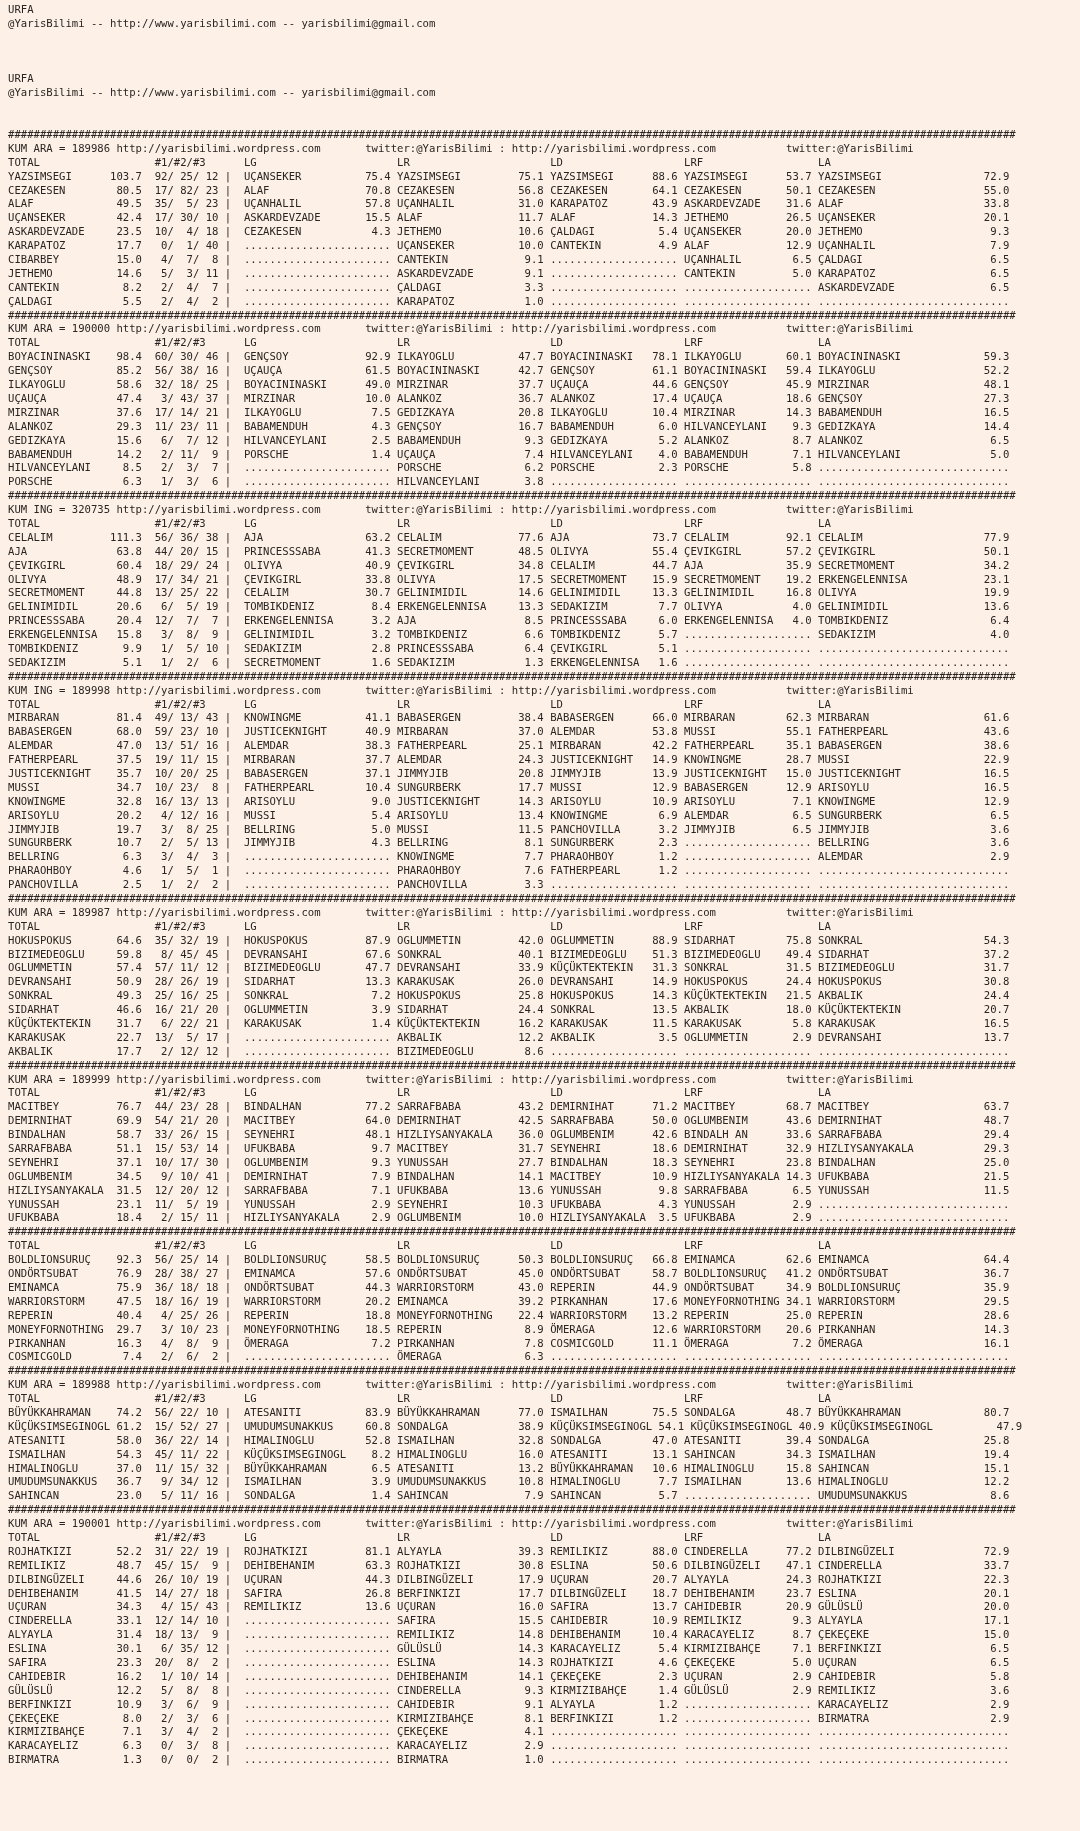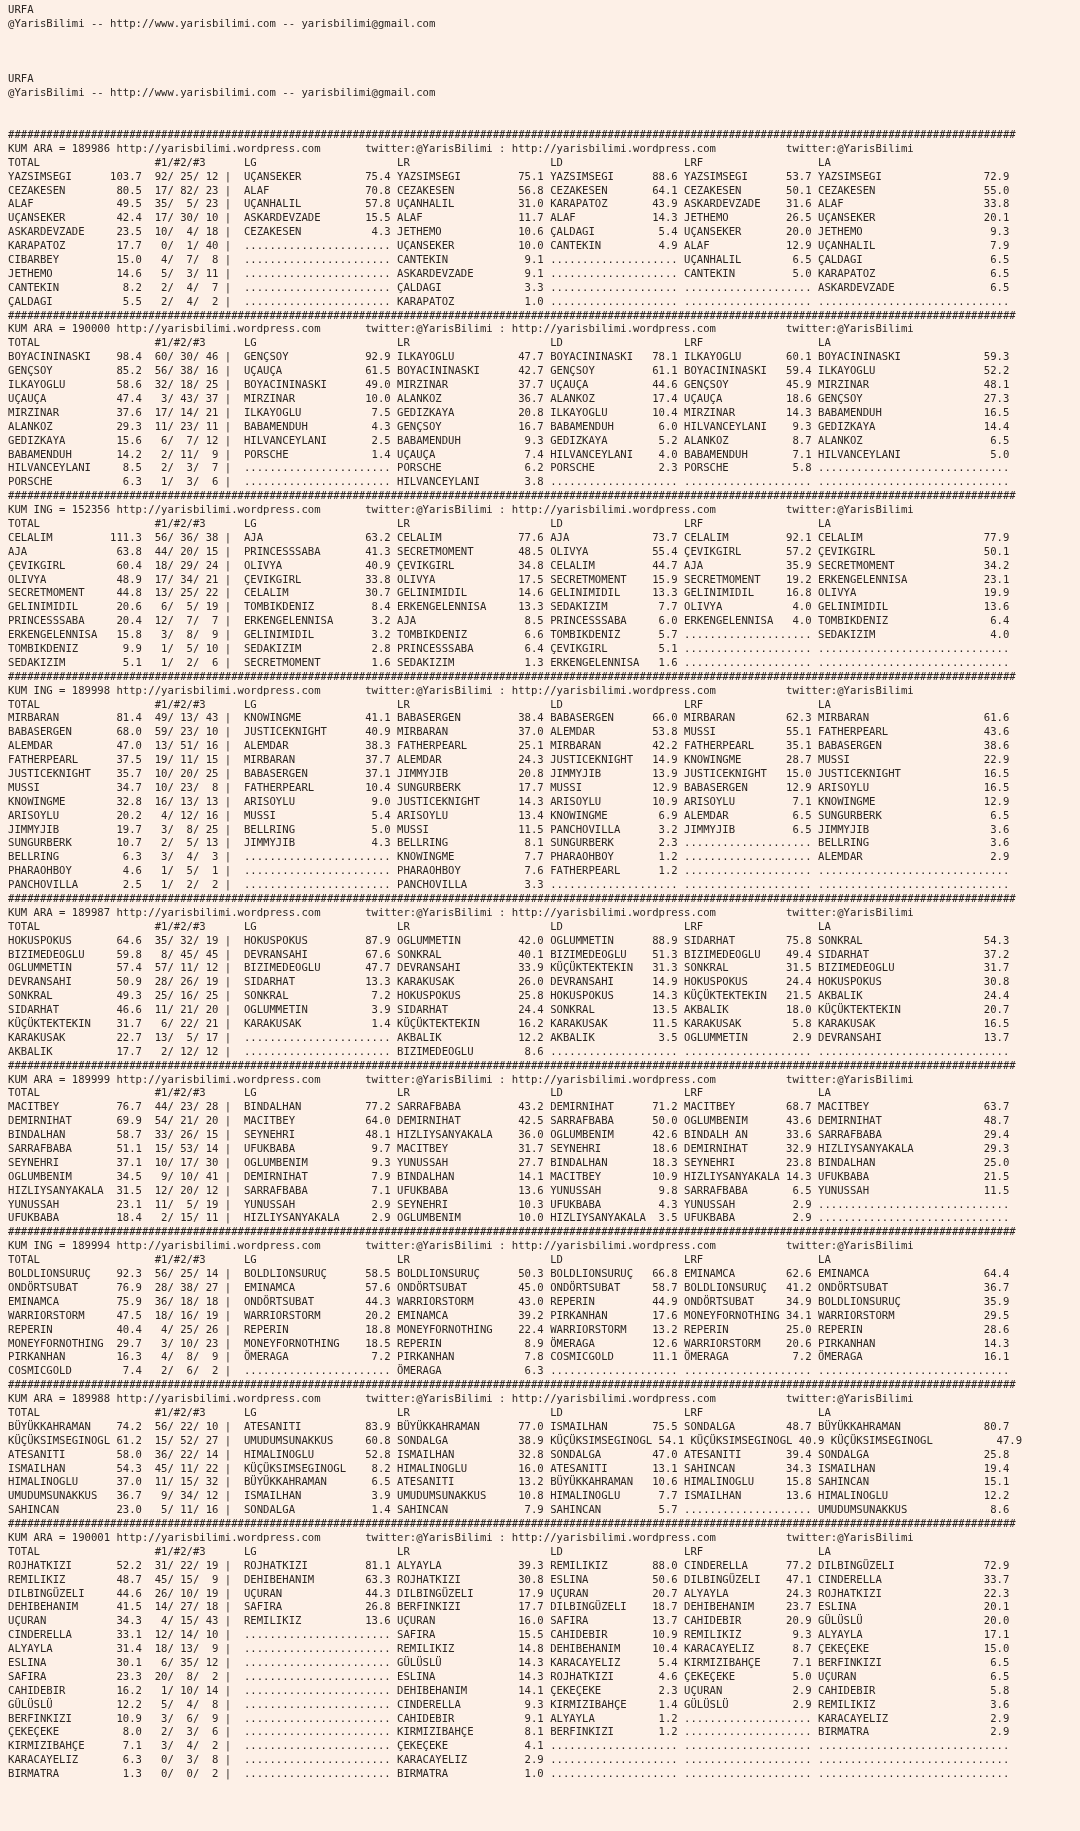--- a/index.html
+++ b/index.html
@@ -42,21 +42,21 @@
       <div class="ln">GENÇSOY          85.2  56/ 38/ 16 |  UÇAUÇA             61.5 BOYACININASKI      42.7 GENÇSOY         61.1 BOYACININASKI   59.4 ILKAYOGLU                 52.2</div>
       <div class="ln">ILKAYOGLU        58.6  32/ 18/ 25 |  BOYACININASKI      49.0 MIRZINAR           37.7 UÇAUÇA          44.6 GENÇSOY         45.9 MIRZINAR                  48.1</div>
       <div class="ln">UÇAUÇA           47.4   3/ 43/ 37 |  MIRZINAR           10.0 ALANKOZ            36.7 ALANKOZ         17.4 UÇAUÇA          18.6 GENÇSOY                   27.3</div>
       <div class="ln">MIRZINAR         37.6  17/ 14/ 21 |  ILKAYOGLU           7.5 GEDIZKAYA          20.8 ILKAYOGLU       10.4 MIRZINAR        14.3 BABAMENDUH                16.5</div>
       <div class="ln">ALANKOZ          29.3  11/ 23/ 11 |  BABAMENDUH          4.3 GENÇSOY            16.7 BABAMENDUH       6.0 HILVANCEYLANI    9.3 GEDIZKAYA                 14.4</div>
       <div class="ln">GEDIZKAYA        15.6   6/  7/ 12 |  HILVANCEYLANI       2.5 BABAMENDUH          9.3 GEDIZKAYA        5.2 ALANKOZ          8.7 ALANKOZ                    6.5</div>
       <div class="ln">BABAMENDUH       14.2   2/ 11/  9 |  PORSCHE             1.4 UÇAUÇA              7.4 HILVANCEYLANI    4.0 BABAMENDUH       7.1 HILVANCEYLANI              5.0</div>
       <div class="ln">HILVANCEYLANI     8.5   2/  3/  7 |  ....................... PORSCHE             6.2 PORSCHE          2.3 PORSCHE          5.8 ..............................</div>
       <div class="ln">PORSCHE           6.3   1/  3/  6 |  ....................... HILVANCEYLANI       3.8 .................... .................... ..............................</div>
       <div class="ln sep">##############################################################################################################################################################</div>
-      <div class="ln">KUM ING = 152356 http://yarisbilimi.wordpress.com       twitter:@YarisBilimi : http://yarisbilimi.wordpress.com           twitter:@YarisBilimi</div>
+      <div class="ln">KUM ING = 320735 http://yarisbilimi.wordpress.com       twitter:@YarisBilimi : http://yarisbilimi.wordpress.com           twitter:@YarisBilimi</div>
       <div class="ln">TOTAL                  #1/#2/#3      LG                      LR                      LD                   LRF                  LA</div>
       <div class="ln">CELALIM         111.3  56/ 36/ 38 |  AJA                63.2 CELALIM            77.6 AJA             73.7 CELALIM         92.1 CELALIM                   77.9</div>
       <div class="ln">AJA              63.8  44/ 20/ 15 |  PRINCESSSABA       41.3 SECRETMOMENT       48.5 OLIVYA          55.4 ÇEVIKGIRL       57.2 ÇEVIKGIRL                 50.1</div>
       <div class="ln">ÇEVIKGIRL        60.4  18/ 29/ 24 |  OLIVYA             40.9 ÇEVIKGIRL          34.8 CELALIM         44.7 AJA             35.9 SECRETMOMENT              34.2</div>
       <div class="ln">OLIVYA           48.9  17/ 34/ 21 |  ÇEVIKGIRL          33.8 OLIVYA             17.5 SECRETMOMENT    15.9 SECRETMOMENT    19.2 ERKENGELENNISA            23.1</div>
       <div class="ln">SECRETMOMENT     44.8  13/ 25/ 22 |  CELALIM            30.7 GELINIMIDIL        14.6 GELINIMIDIL     13.3 GELINIMIDIL     16.8 OLIVYA                    19.9</div>
       <div class="ln">GELINIMIDIL      20.6   6/  5/ 19 |  TOMBIKDENIZ         8.4 ERKENGELENNISA     13.3 SEDAKIZIM        7.7 OLIVYA           4.0 GELINIMIDIL               13.6</div>
       <div class="ln">PRINCESSSABA     20.4  12/  7/  7 |  ERKENGELENNISA      3.2 AJA                 8.5 PRINCESSSABA     6.0 ERKENGELENNISA   4.0 TOMBIKDENIZ                6.4</div>
       <div class="ln">ERKENGELENNISA   15.8   3/  8/  9 |  GELINIMIDIL         3.2 TOMBIKDENIZ         6.6 TOMBIKDENIZ      5.7 .................... SEDAKIZIM                  4.0</div>
       <div class="ln">TOMBIKDENIZ       9.9   1/  5/ 10 |  SEDAKIZIM           2.8 PRINCESSSABA        6.4 ÇEVIKGIRL        5.1 .................... ..............................</div>
@@ -78,38 +78,37 @@
       <div class="ln">PHARAOHBOY        4.6   1/  5/  1 |  ....................... PHARAOHBOY          7.6 FATHERPEARL      1.2 .................... ..............................</div>
       <div class="ln">PANCHOVILLA       2.5   1/  2/  2 |  ....................... PANCHOVILLA         3.3 .................... .................... ..............................</div>
       <div class="ln sep">##############################################################################################################################################################</div>
       <div class="ln">KUM ARA = 189987 http://yarisbilimi.wordpress.com       twitter:@YarisBilimi : http://yarisbilimi.wordpress.com           twitter:@YarisBilimi</div>
       <div class="ln">TOTAL                  #1/#2/#3      LG                      LR                      LD                   LRF                  LA</div>
       <div class="ln">HOKUSPOKUS       64.6  35/ 32/ 19 |  HOKUSPOKUS         87.9 OGLUMMETIN         42.0 OGLUMMETIN      88.9 SIDARHAT        75.8 SONKRAL                   54.3</div>
       <div class="ln">BIZIMEDEOGLU     59.8   8/ 45/ 45 |  DEVRANSAHI         67.6 SONKRAL            40.1 BIZIMEDEOGLU    51.3 BIZIMEDEOGLU    49.4 SIDARHAT                  37.2</div>
       <div class="ln">OGLUMMETIN       57.4  57/ 11/ 12 |  BIZIMEDEOGLU       47.7 DEVRANSAHI         33.9 KÜÇÜKTEKTEKIN   31.3 SONKRAL         31.5 BIZIMEDEOGLU              31.7</div>
       <div class="ln">DEVRANSAHI       50.9  28/ 26/ 19 |  SIDARHAT           13.3 KARAKUSAK          26.0 DEVRANSAHI      14.9 HOKUSPOKUS      24.4 HOKUSPOKUS                30.8</div>
       <div class="ln">SONKRAL          49.3  25/ 16/ 25 |  SONKRAL             7.2 HOKUSPOKUS         25.8 HOKUSPOKUS      14.3 KÜÇÜKTEKTEKIN   21.5 AKBALIK                   24.4</div>
-      <div class="ln">SIDARHAT         46.6  11/ 21/ 20 |  OGLUMMETIN          3.9 SIDARHAT           24.4 SONKRAL         13.5 AKBALIK         18.0 KÜÇÜKTEKTEKIN             20.7</div>
+      <div class="ln">SIDARHAT         46.6  16/ 21/ 20 |  OGLUMMETIN          3.9 SIDARHAT           24.4 SONKRAL         13.5 AKBALIK         18.0 KÜÇÜKTEKTEKIN             20.7</div>
       <div class="ln">KÜÇÜKTEKTEKIN    31.7   6/ 22/ 21 |  KARAKUSAK           1.4 KÜÇÜKTEKTEKIN      16.2 KARAKUSAK       11.5 KARAKUSAK        5.8 KARAKUSAK                 16.5</div>
       <div class="ln">KARAKUSAK        22.7  13/  5/ 17 |  ....................... AKBALIK            12.2 AKBALIK          3.5 OGLUMMETIN       2.9 DEVRANSAHI                13.7</div>
       <div class="ln">AKBALIK          17.7   2/ 12/ 12 |  ....................... BIZIMEDEOGLU        8.6 .................... .................... ..............................</div>
       <div class="ln sep">##############################################################################################################################################################</div>
       <div class="ln">KUM ARA = 189999 http://yarisbilimi.wordpress.com       twitter:@YarisBilimi : http://yarisbilimi.wordpress.com           twitter:@YarisBilimi</div>
       <div class="ln">TOTAL                  #1/#2/#3      LG                      LR                      LD                   LRF                  LA</div>
       <div class="ln">MACITBEY         76.7  44/ 23/ 28 |  BINDALHAN          77.2 SARRAFBABA         43.2 DEMIRNIHAT      71.2 MACITBEY        68.7 MACITBEY                  63.7</div>
       <div class="ln">DEMIRNIHAT       69.9  54/ 21/ 20 |  MACITBEY           64.0 DEMIRNIHAT         42.5 SARRAFBABA      50.0 OGLUMBENIM      43.6 DEMIRNIHAT                48.7</div>
       <div class="ln">BINDALHAN        58.7  33/ 26/ 15 |  SEYNEHRI           48.1 HIZLIYSANYAKALA    36.0 OGLUMBENIM      42.6 BINDALH AN      33.6 SARRAFBABA                29.4</div>
       <div class="ln">SARRAFBABA       51.1  15/ 53/ 14 |  UFUKBABA            9.7 MACITBEY           31.7 SEYNEHRI        18.6 DEMIRNIHAT      32.9 HIZLIYSANYAKALA           29.3</div>
       <div class="ln">SEYNEHRI         37.1  10/ 17/ 30 |  OGLUMBENIM          9.3 YUNUSSAH           27.7 BINDALHAN       18.3 SEYNEHRI        23.8 BINDALHAN                 25.0</div>
       <div class="ln">OGLUMBENIM       34.5   9/ 10/ 41 |  DEMIRNIHAT          7.9 BINDALHAN          14.1 MACITBEY        10.9 HIZLIYSANYAKALA 14.3 UFUKBABA                  21.5</div>
       <div class="ln">HIZLIYSANYAKALA  31.5  12/ 20/ 12 |  SARRAFBABA          7.1 UFUKBABA           13.6 YUNUSSAH         9.8 SARRAFBABA       6.5 YUNUSSAH                  11.5</div>
       <div class="ln">YUNUSSAH         23.1  11/  5/ 19 |  YUNUSSAH            2.9 SEYNEHRI           10.3 UFUKBABA         4.3 YUNUSSAH         2.9 ..............................</div>
       <div class="ln">UFUKBABA         18.4   2/ 15/ 11 |  HIZLIYSANYAKALA     2.9 OGLUMBENIM         10.0 HIZLIYSANYAKALA  3.5 UFUKBABA         2.9 ..............................</div>
       <div class="ln sep">##############################################################################################################################################################</div>
-      <div class="ln">KUM ING = 189994 http://yarisbilimi.wordpress.com       twitter:@YarisBilimi : http://yarisbilimi.wordpress.com           twitter:@YarisBilimi</div>
       <div class="ln">TOTAL                  #1/#2/#3      LG                      LR                      LD                   LRF                  LA</div>
       <div class="ln">BOLDLIONSURUÇ    92.3  56/ 25/ 14 |  BOLDLIONSURUÇ      58.5 BOLDLIONSURUÇ      50.3 BOLDLIONSURUÇ   66.8 EMINAMCA        62.6 EMINAMCA                  64.4</div>
       <div class="ln">ONDÖRTSUBAT      76.9  28/ 38/ 27 |  EMINAMCA           57.6 ONDÖRTSUBAT        45.0 ONDÖRTSUBAT     58.7 BOLDLIONSURUÇ   41.2 ONDÖRTSUBAT               36.7</div>
       <div class="ln">EMINAMCA         75.9  36/ 18/ 18 |  ONDÖRTSUBAT        44.3 WARRIORSTORM       43.0 REPERIN         44.9 ONDÖRTSUBAT     34.9 BOLDLIONSURUÇ             35.9</div>
       <div class="ln">WARRIORSTORM     47.5  18/ 16/ 19 |  WARRIORSTORM       20.2 EMINAMCA           39.2 PIRKANHAN       17.6 MONEYFORNOTHING 34.1 WARRIORSTORM              29.5</div>
       <div class="ln">REPERIN          40.4   4/ 25/ 26 |  REPERIN            18.8 MONEYFORNOTHING    22.4 WARRIORSTORM    13.2 REPERIN         25.0 REPERIN                   28.6</div>
       <div class="ln">MONEYFORNOTHING  29.7   3/ 10/ 23 |  MONEYFORNOTHING    18.5 REPERIN             8.9 ÖMERAGA         12.6 WARRIORSTORM    20.6 PIRKANHAN                 14.3</div>
       <div class="ln">PIRKANHAN        16.3   4/  8/  9 |  ÖMERAGA             7.2 PIRKANHAN           7.8 COSMICGOLD      11.1 ÖMERAGA          7.2 ÖMERAGA                   16.1</div>
       <div class="ln">COSMICGOLD        7.4   2/  6/  2 |  ....................... ÖMERAGA             6.3 .................... .................... ..............................</div>
       <div class="ln sep">##############################################################################################################################################################</div>
@@ -128,20 +127,20 @@
       <div class="ln">ROJHATKIZI       52.2  31/ 22/ 19 |  ROJHATKIZI         81.1 ALYAYLA            39.3 REMILIKIZ       88.0 CINDERELLA      77.2 DILBINGÜZELI              72.9</div>
       <div class="ln">REMILIKIZ        48.7  45/ 15/  9 |  DEHIBEHANIM        63.3 ROJHATKIZI         30.8 ESLINA          50.6 DILBINGÜZELI    47.1 CINDERELLA                33.7</div>
       <div class="ln">DILBINGÜZELI     44.6  26/ 10/ 19 |  UÇURAN             44.3 DILBINGÜZELI       17.9 UÇURAN          20.7 ALYAYLA         24.3 ROJHATKIZI                22.3</div>
       <div class="ln">DEHIBEHANIM      41.5  14/ 27/ 18 |  SAFIRA             26.8 BERFINKIZI         17.7 DILBINGÜZELI    18.7 DEHIBEHANIM     23.7 ESLINA                    20.1</div>
       <div class="ln">UÇURAN           34.3   4/ 15/ 43 |  REMILIKIZ          13.6 UÇURAN             16.0 SAFIRA          13.7 CAHIDEBIR       20.9 GÜLÜSLÜ                   20.0</div>
       <div class="ln">CINDERELLA       33.1  12/ 14/ 10 |  ....................... SAFIRA             15.5 CAHIDEBIR       10.9 REMILIKIZ        9.3 ALYAYLA                   17.1</div>
       <div class="ln">ALYAYLA          31.4  18/ 13/  9 |  ....................... REMILIKIZ          14.8 DEHIBEHANIM     10.4 KARACAYELIZ      8.7 ÇEKEÇEKE                  15.0</div>
       <div class="ln">ESLINA           30.1   6/ 35/ 12 |  ....................... GÜLÜSLÜ            14.3 KARACAYELIZ      5.4 KIRMIZIBAHÇE     7.1 BERFINKIZI                 6.5</div>
       <div class="ln">SAFIRA           23.3  20/  8/  2 |  ....................... ESLINA             14.3 ROJHATKIZI       4.6 ÇEKEÇEKE         5.0 UÇURAN                     6.5</div>
       <div class="ln">CAHIDEBIR        16.2   1/ 10/ 14 |  ....................... DEHIBEHANIM        14.1 ÇEKEÇEKE         2.3 UÇURAN           2.9 CAHIDEBIR                  5.8</div>
-      <div class="ln">GÜLÜSLÜ          12.2   5/  4/  8 |  ....................... CINDERELLA          9.3 KIRMIZIBAHÇE     1.4 GÜLÜSLÜ          2.9 REMILIKIZ                  3.6</div>
+      <div class="ln">GÜLÜSLÜ          12.2   5/  8/  8 |  ....................... CINDERELLA          9.3 KIRMIZIBAHÇE     1.4 GÜLÜSLÜ          2.9 REMILIKIZ                  3.6</div>
       <div class="ln">BERFINKIZI       10.9   3/  6/  9 |  ....................... CAHIDEBIR           9.1 ALYAYLA          1.2 .................... KARACAYELIZ                2.9</div>
       <div class="ln">ÇEKEÇEKE          8.0   2/  3/  6 |  ....................... KIRMIZIBAHÇE        8.1 BERFINKIZI       1.2 .................... BIRMATRA                   2.9</div>
       <div class="ln">KIRMIZIBAHÇE      7.1   3/  4/  2 |  ....................... ÇEKEÇEKE            4.1 .................... .................... ..............................</div>
       <div class="ln">KARACAYELIZ       6.3   0/  3/  8 |  ....................... KARACAYELIZ         2.9 .................... .................... ..............................</div>
       <div class="ln">BIRMATRA          1.3   0/  0/  2 |  ....................... BIRMATRA            1.0 .................... .................... ..............................</div>
     </div>
 </div>
 
 </body></html>

